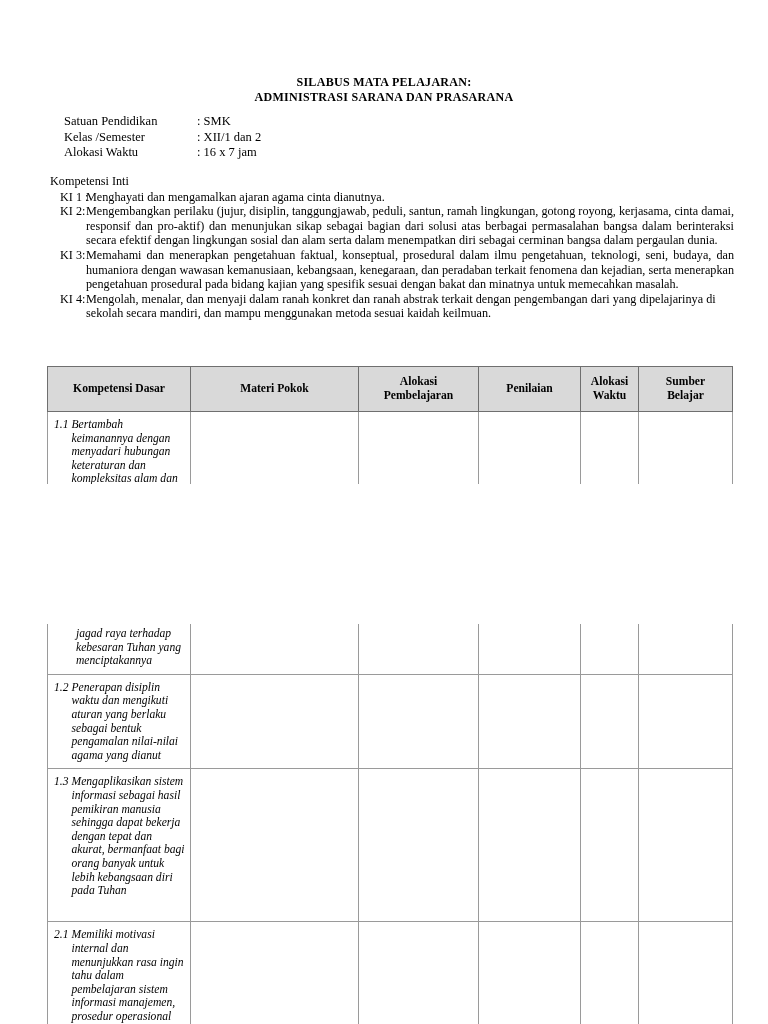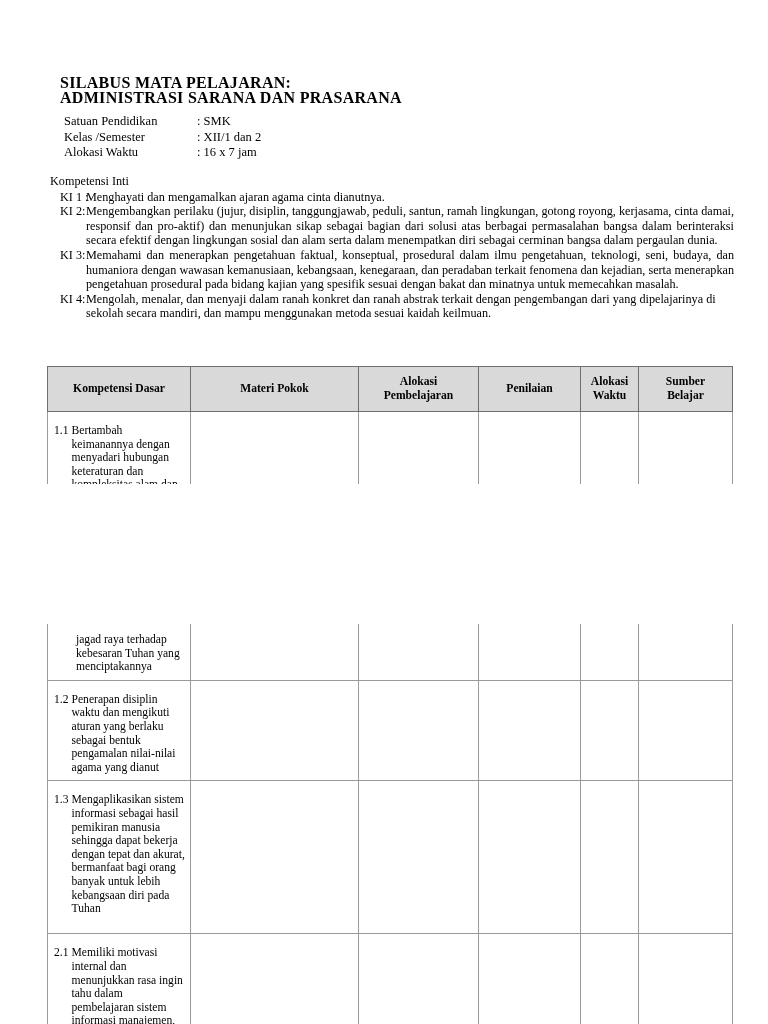--- a/index.html
+++ b/index.html
@@ -17,23 +17,23 @@
   }
   .page {
     position: relative;
     width: 768px;
     height: 1024px;
     box-sizing: border-box;
   }
 
   
   .doc-title {
-    text-align: left;
+    text-align: center;
     font-weight: bold;
-    font-size: 16px;
+    font-size: 12px;
     letter-spacing: 0.3px;
     line-height: 15px;
     margin: 0;
     padding: 0 60px;
   }
   .title-wrap {
     position: absolute;
     top: 75px;
     left: 0;
     right: 0;
@@ -109,22 +109,23 @@
     background: #d9d9d9;
     border: 1px solid #6f6f6f;
     text-align: center;
     vertical-align: middle;
     font-weight: bold;
     font-size: 11.6px;
     line-height: 14px;
     padding: 8px 2px;
   }
   table.syl td.kd {
-    padding: 12px 4px 6px 6px;
+    padding: 6px 4px 6px 6px;
     line-height: 13.6px;
+    font-style: italic;
   }
   .kd-inner {
     display: flex;
   }
   .kd-num {
     flex: none;
     padding-right: 3px;
     white-space: pre;
   }
   .kd-body {

